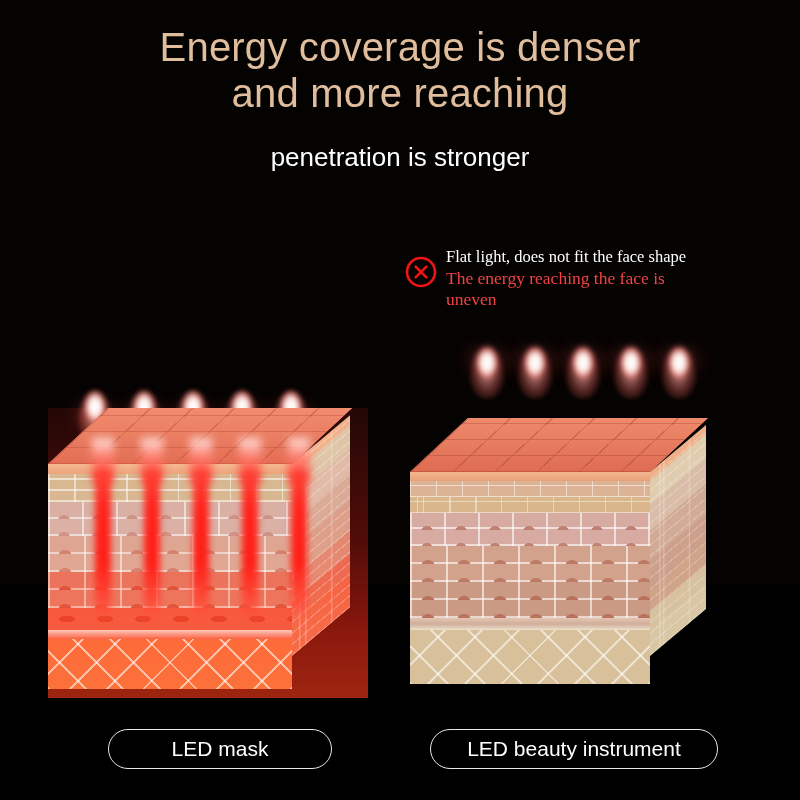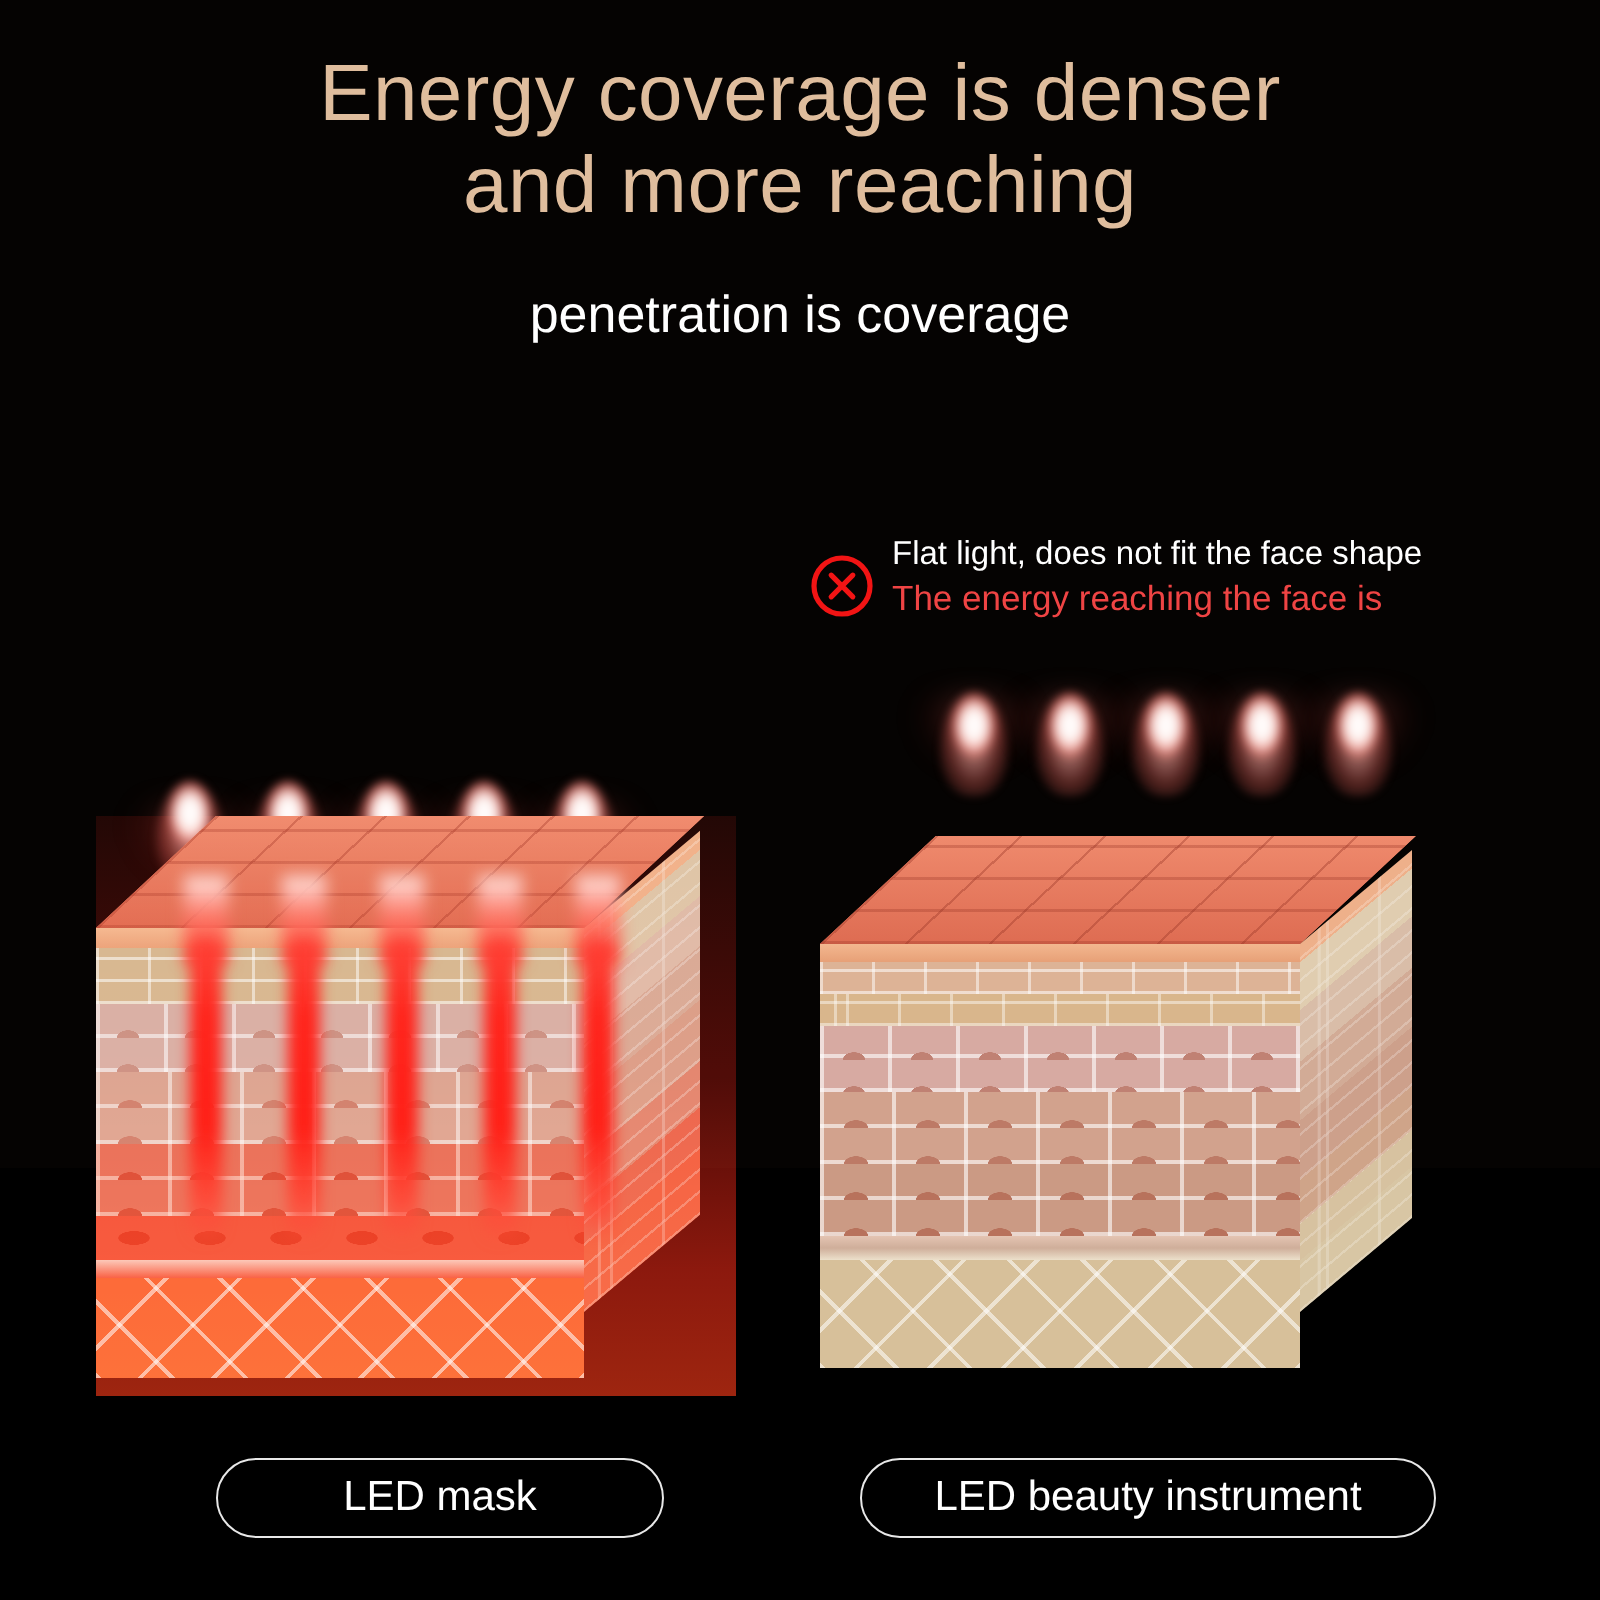--- a/index.html
+++ b/index.html
@@ -22,21 +22,21 @@
   .subtitle {
     position: absolute; left: 60px; top: 140px; width: 680px;
     text-align: center;
     font-size: 26px; line-height: 34px;
     color: #ffffff;
   }
 
   
   .caption { position: absolute; }
   .cap-left  { left: 44px;  top: 252px; width: 350px; }
-  .cap-right { left: 404px; top: 266px; width: 380px; }
+  .cap-right { left: 404px; top: 245px; width: 380px; font-family: Liberation Serif, serif; }
 
   .cap-icon { position: absolute; left: 0; top: 10px; width: 34px; height: 34px; }
   .cap-text { margin-left: 42px; }
   .cap-line1 { font-size: 17.5px; line-height: 23px; color: #ffffff; white-space: nowrap; }
   .cap-line2 { font-size: 17.5px; line-height: 21px; }
   .cap-left  .cap-line2 { color: #25c425; }
   .cap-right .cap-line2 { color: #ef4444; }
   .cap-right .cap-line1 { font-size: 16.5px; }
 
   
@@ -151,34 +151,35 @@
 <body>
 
 <div id="root">
 
   <div class="title">
     <div>Energy coverage is denser</div>
     <div>and more reaching</div>
   </div>
 
   <div class="subtitle">
-    <div>penetration is coverage</div>
+    <div>penetration is stronger</div>
   </div>
 
 
   <div class="caption cap-right">
     <div class="cap-icon">
       <svg viewBox="0 0 34 34" width="34" height="34">
         <circle cx="17" cy="17" r="14" fill="none" stroke="#f21414" stroke-width="2.6"></circle>
         <path d="M11.6 11.6 L22.4 22.4 M22.4 11.6 L11.6 22.4" fill="none" stroke="#f21414" stroke-width="2.6" stroke-linecap="round"></path>
       </svg>
     </div>
     <div class="cap-text">
       <div class="cap-line1">Flat light, does not fit the face shape</div>
       <div class="cap-line2">The energy reaching the face is</div>
+      <div class="cap-line2">uneven</div>
     </div>
   </div>
 
   <div class="lamps lamps-left">
     <div class="lamp-glow" style="left:-13px;"></div>
     <div class="lamp warm" style="left:0px;"></div>
     <div class="lamp-glow" style="left:36px;"></div>
     <div class="lamp warm" style="left:49px;"></div>
     <div class="lamp-glow" style="left:85px;"></div>
     <div class="lamp warm" style="left:98px;"></div>

